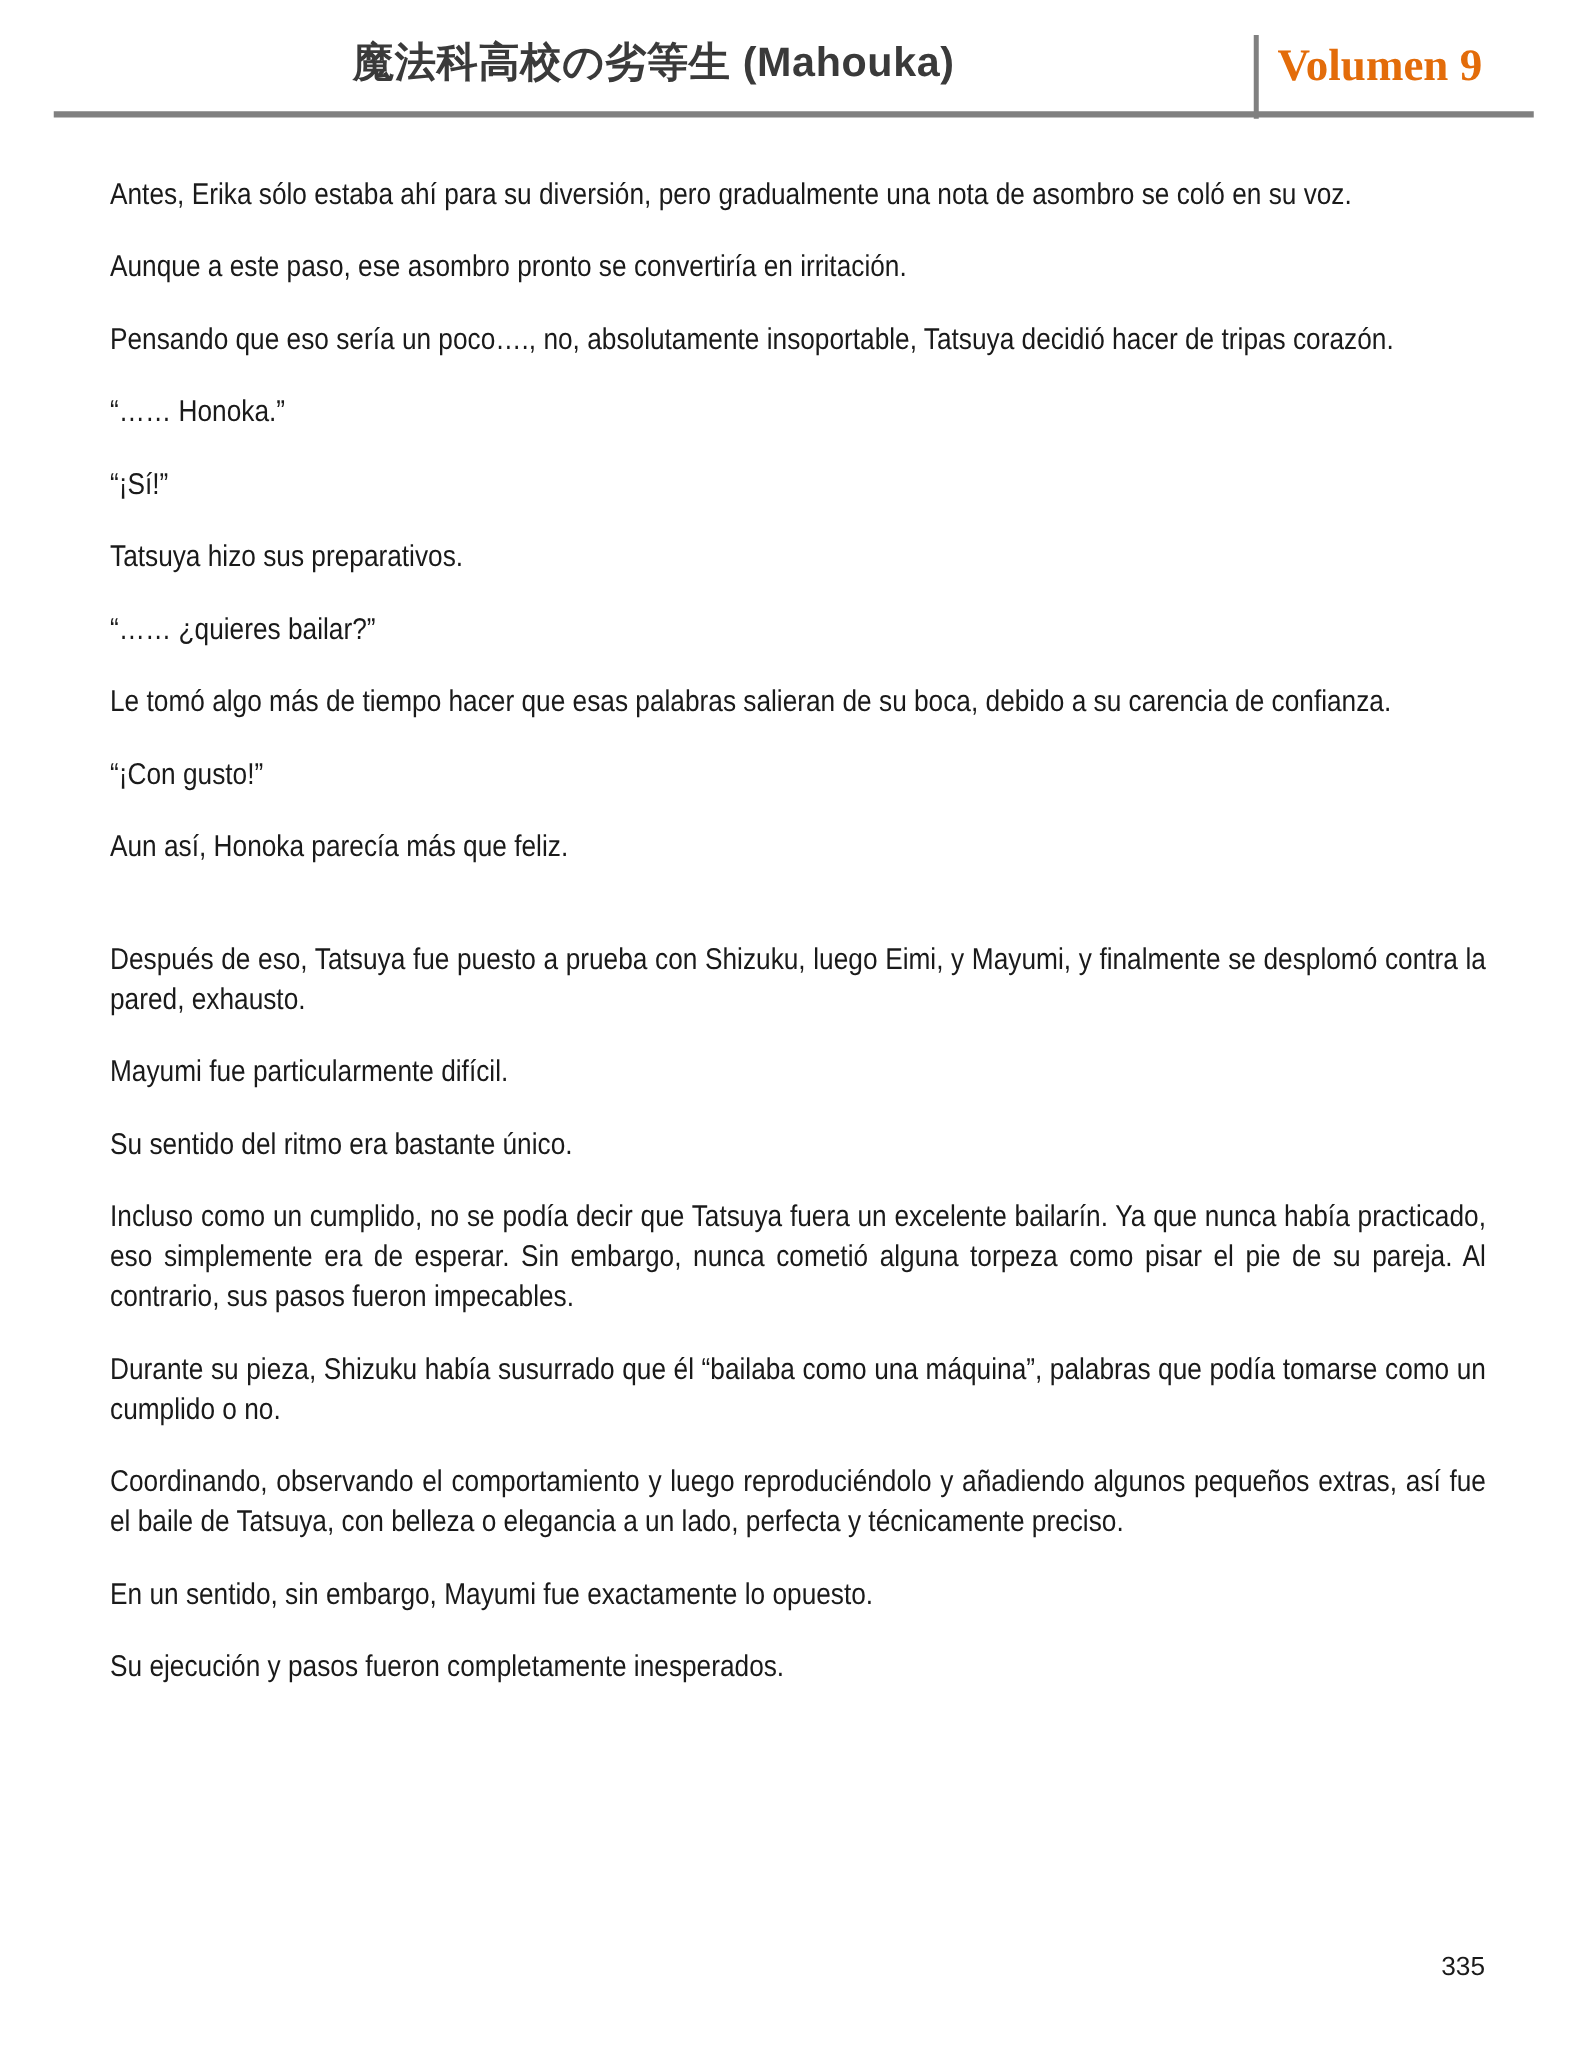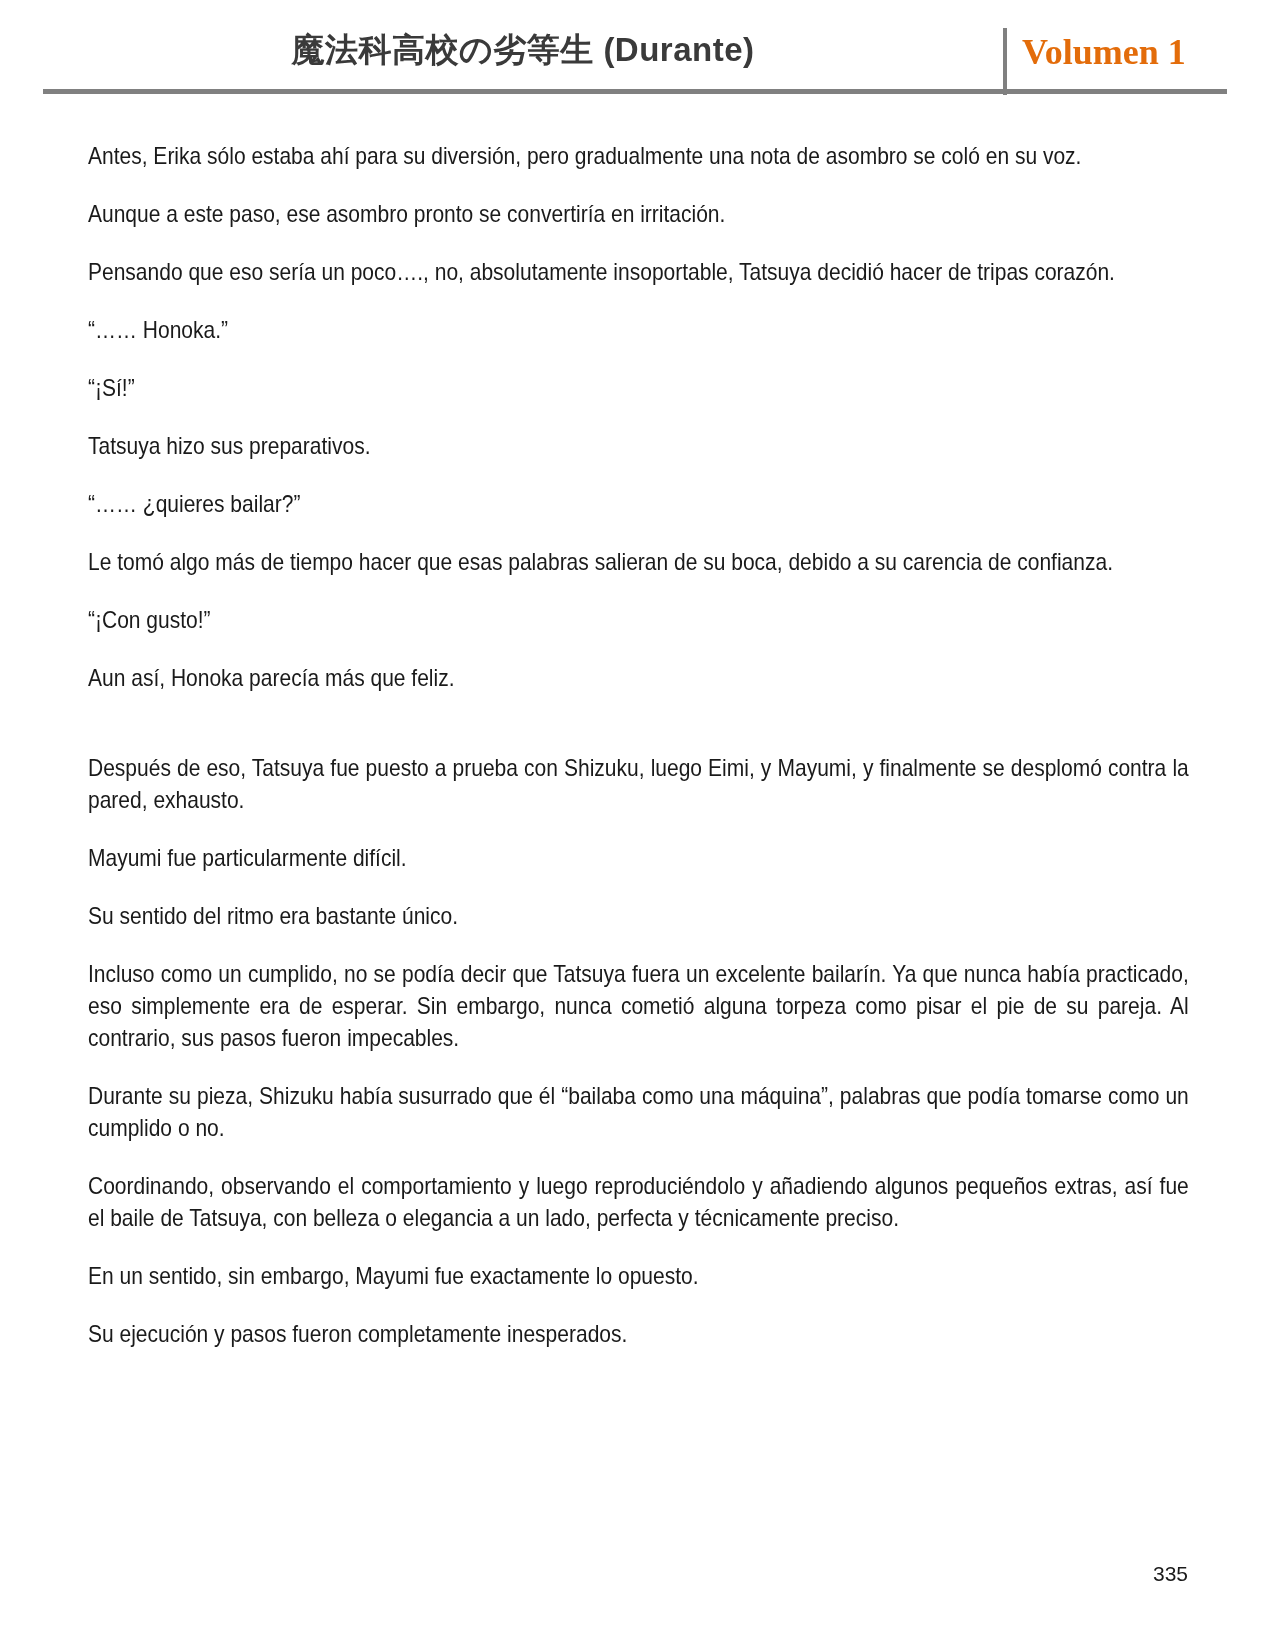--- a/index.html
+++ b/index.html
@@ -90,25 +90,25 @@
     font-size: 21px;
     line-height: 28px;
     color: #1a1a1a;
   }
 </style>
 </head>
 <body>
 
 <div class="page">
 
-  <div class="doc-title" style="color: rgb(58, 58, 58);">魔法科高校の劣等生 (Durante)</div>
+  <div class="doc-title" style="color: rgb(58, 58, 58);">魔法科高校の劣等生 (Mahouka)</div>
 
   <div class="header-divider" style="background: rgb(128, 128, 128);"></div>
 
-  <div class="volume-label" style="color: rgb(227, 108, 10);">Volumen 1</div>
+  <div class="volume-label" style="color: rgb(227, 108, 10);">Volumen 9</div>
 
   <div class="header-rule" style="background: rgb(128, 128, 128);"></div>
 
   <div class="content">
     <p>Antes, Erika sólo estaba ahí para su diversión, pero gradualmente una nota de asombro se coló en su voz.</p>
     <p>Aunque a este paso, ese asombro pronto se convertiría en irritación.</p>
     <p>Pensando que eso sería un poco…., no, absolutamente insoportable, Tatsuya decidió hacer de tripas corazón.</p>
     <p>“…… Honoka.”</p>
     <p>“¡Sí!”</p>
     <p>Tatsuya hizo sus preparativos.</p>

